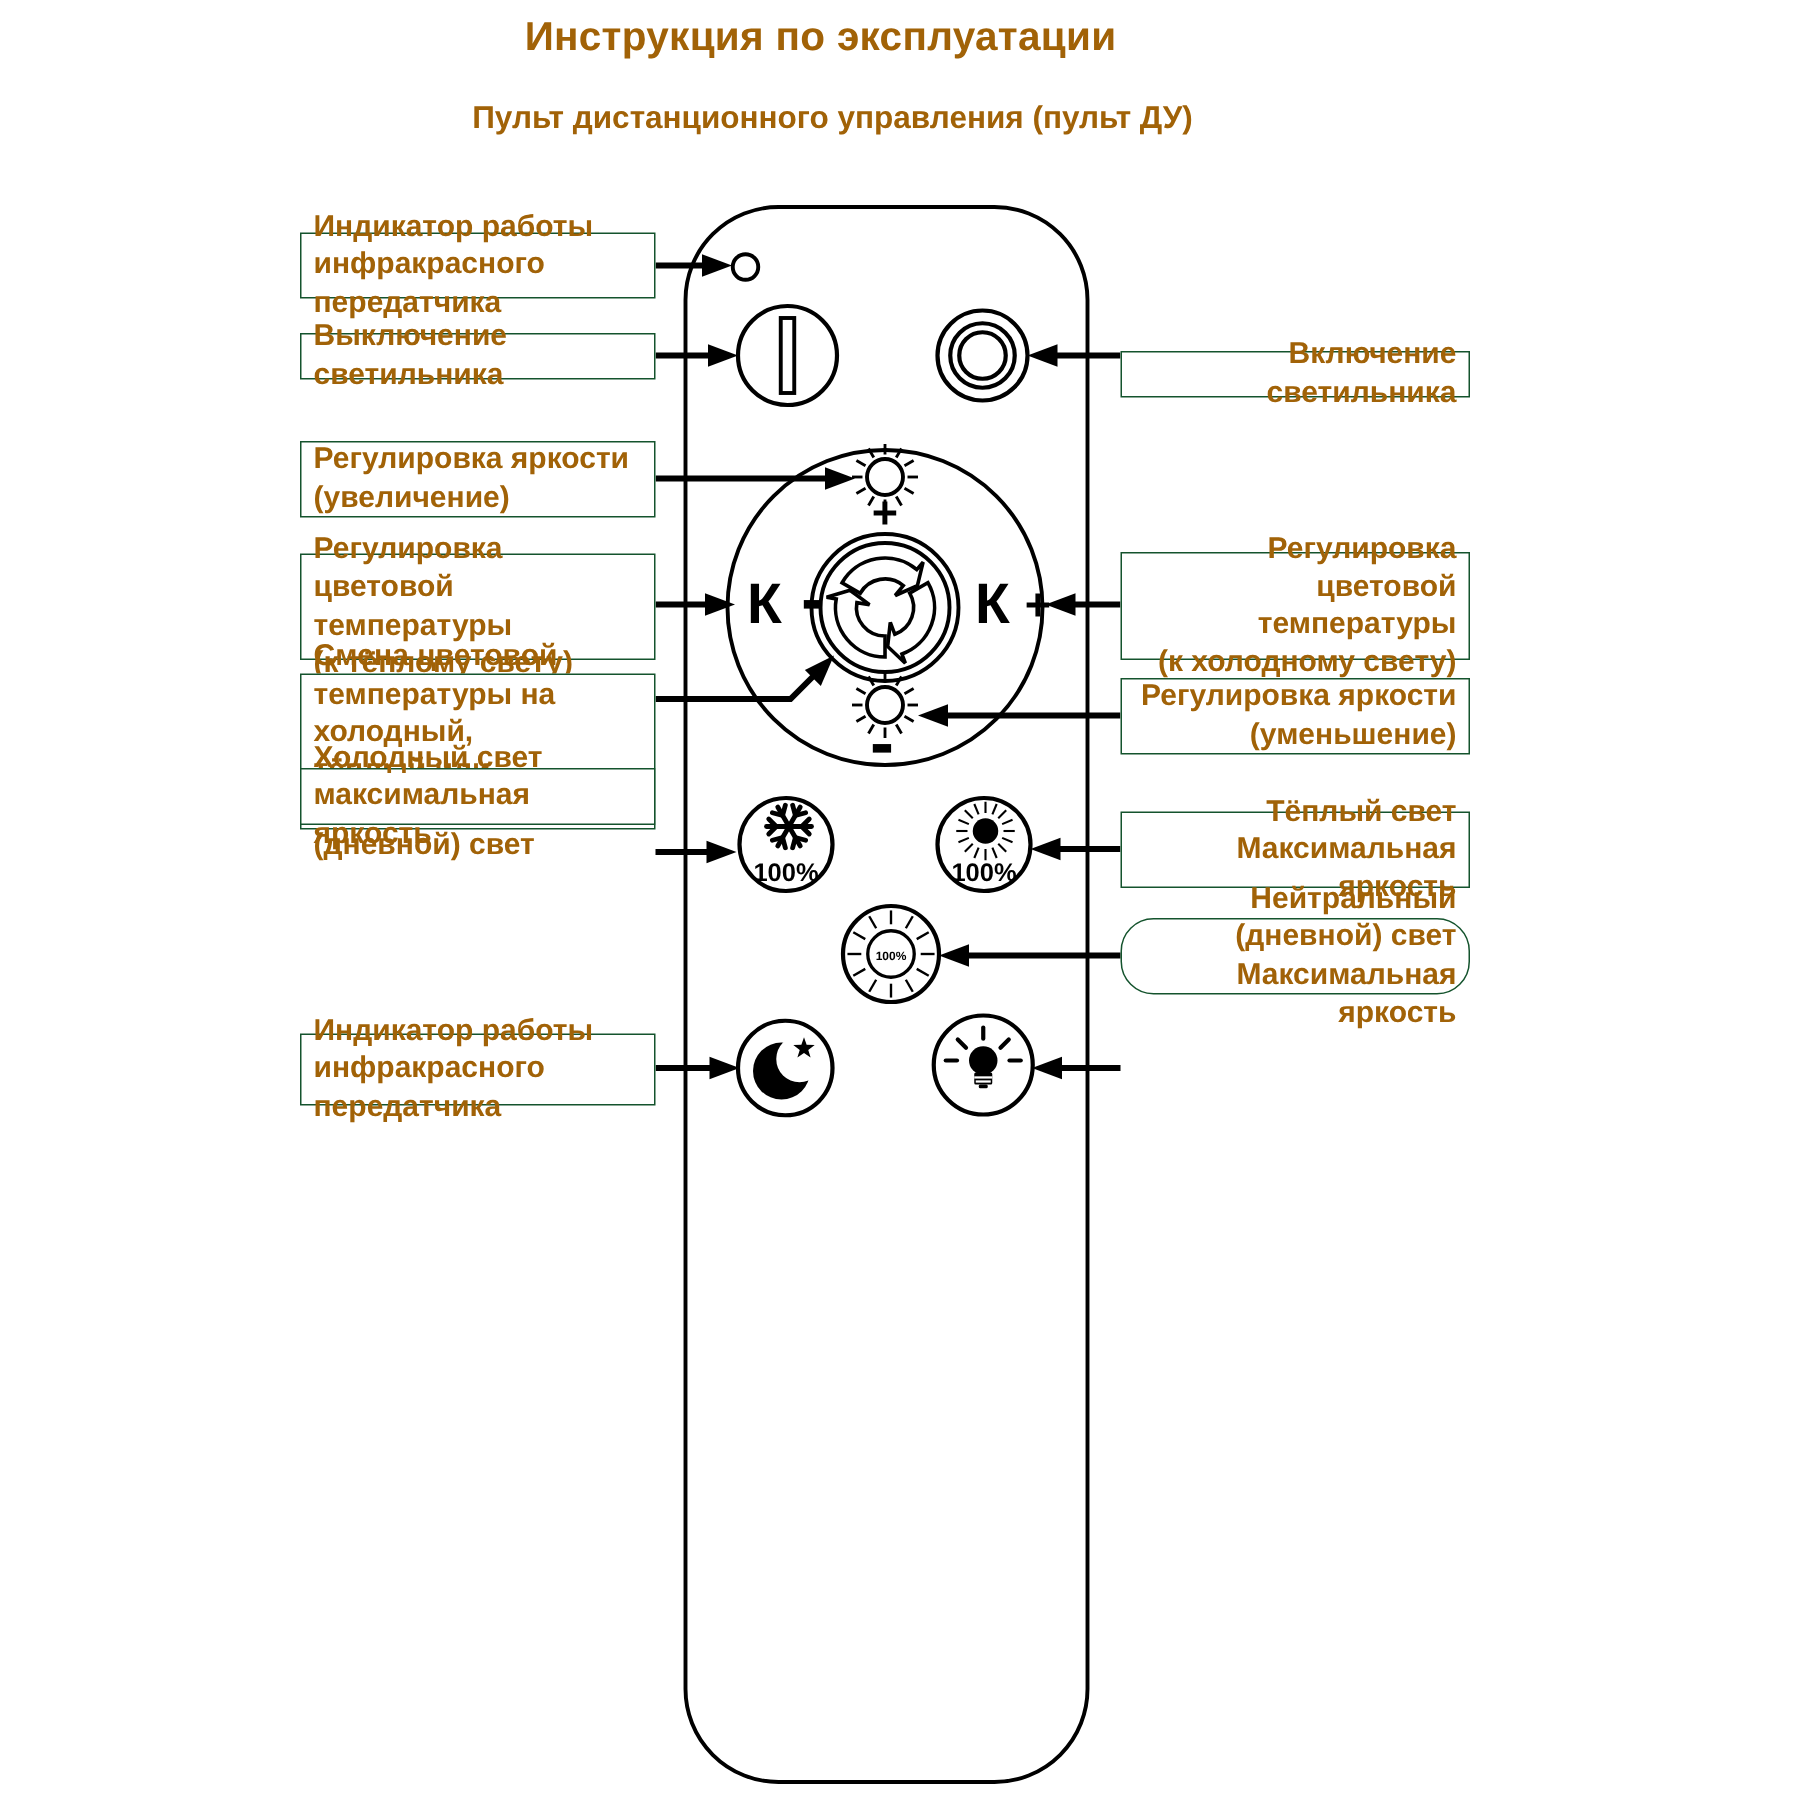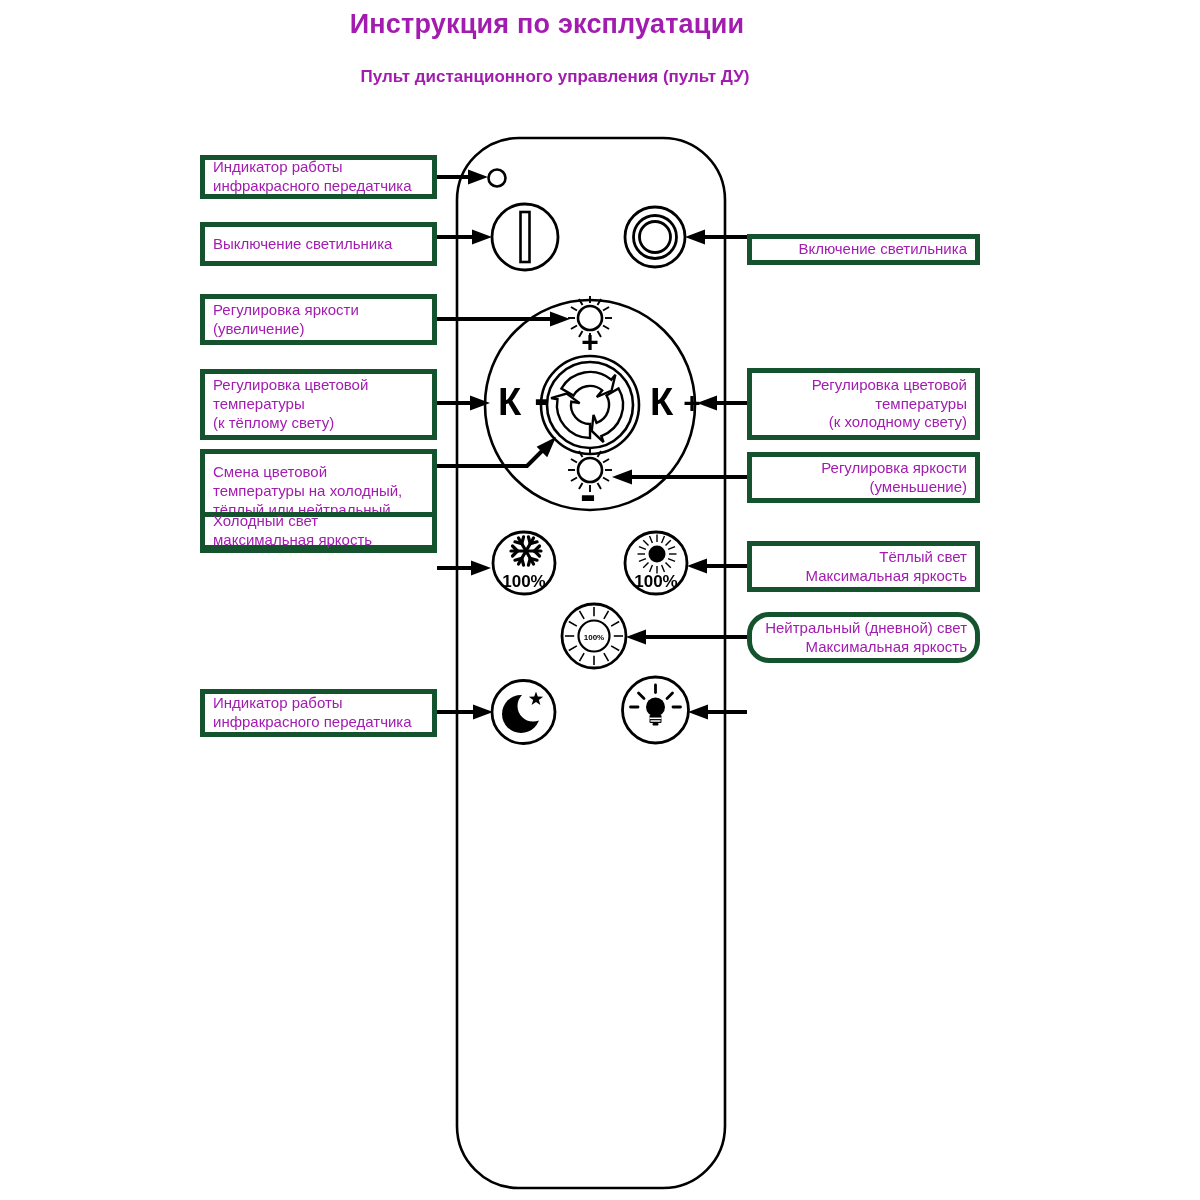--- a/index.html
+++ b/index.html
@@ -1,23 +1,23 @@
 <!DOCTYPE html>
 <html><head>
 <meta charset="utf-8">
 <style>
   html,body{margin:0;padding:0;background:#fff;}
   .page{position:relative;width:1200px;height:1200px;background:#fff;overflow:hidden;
-        font-family:"Liberation Sans","DejaVu Sans",sans-serif;color:#a21caf;}
+        font-family:"Liberation Sans","DejaVu Sans",sans-serif;color:#a16207;}
   .doc-title{position:absolute;top:9px;left:0;width:1094px;text-align:center;
              font-size:27px;font-weight:bold;letter-spacing:0.2px;}
   .doc-subtitle{position:absolute;top:67px;left:0;width:1110px;text-align:center;
-                font-size:17px;font-weight:bold;}
-  .lbl{position:absolute;box-sizing:border-box;border:5px solid #14532d;background:#fff;
-       font-size:15px;font-weight:normal;line-height:1.26;padding:2px 8px;
+                font-size:21px;font-weight:bold;}
+  .lbl{position:absolute;box-sizing:border-box;border:1px solid #14532d;background:#fff;
+       font-size:20px;font-weight:bold;line-height:1.26;padding:2px 8px;
        display:flex;align-items:center;white-space:pre-line;}
   .lbl.left{left:200px;width:237px;justify-content:flex-start;text-align:left;}
   .lbl.right{left:747px;width:233px;justify-content:flex-end;text-align:right;}
   svg.canvas{position:absolute;left:0;top:0;}
   svg text{font-weight:bold;fill:#000;}
 </style>
 </head>
 <body>
 
 <div class="page">
@@ -198,21 +198,21 @@
       <polygon points="697,403 717,395.5 717,410.5"></polygon>
       <polygon points="612,477 632,469.5 632,484.5"></polygon>
       <polygon points="687,566 707,558.5 707,573.5"></polygon>
       <polygon points="626,637 646,629.5 646,644.5"></polygon>
       <polygon points="688,712 708,704.5 708,719.5"></polygon>
     </g>
   </svg>
 
   <div class="lbl left" style="top:155px;height:44px;">Индикатор работы
 инфракрасного передатчика</div>
-  <div class="lbl left" style="top:222px;height:44px;">Выключение светильника</div>
+  <div class="lbl left" style="top:222px;height:31px;">Выключение светильника</div>
   <div class="lbl left" style="top:294px;height:51px;">Регулировка яркости
 (увеличение)</div>
   <div class="lbl left" style="top:369px;height:71px;">Регулировка цветовой
 температуры
 (к тёплому свету)</div>
   <div class="lbl left" style="top:449px;height:104px;">Смена цветовой
 температуры на холодный,
 тёплый или нейтральный
 (дневной) свет</div>
   <div class="lbl left" style="top:512px;height:38px;">Холодный свет

